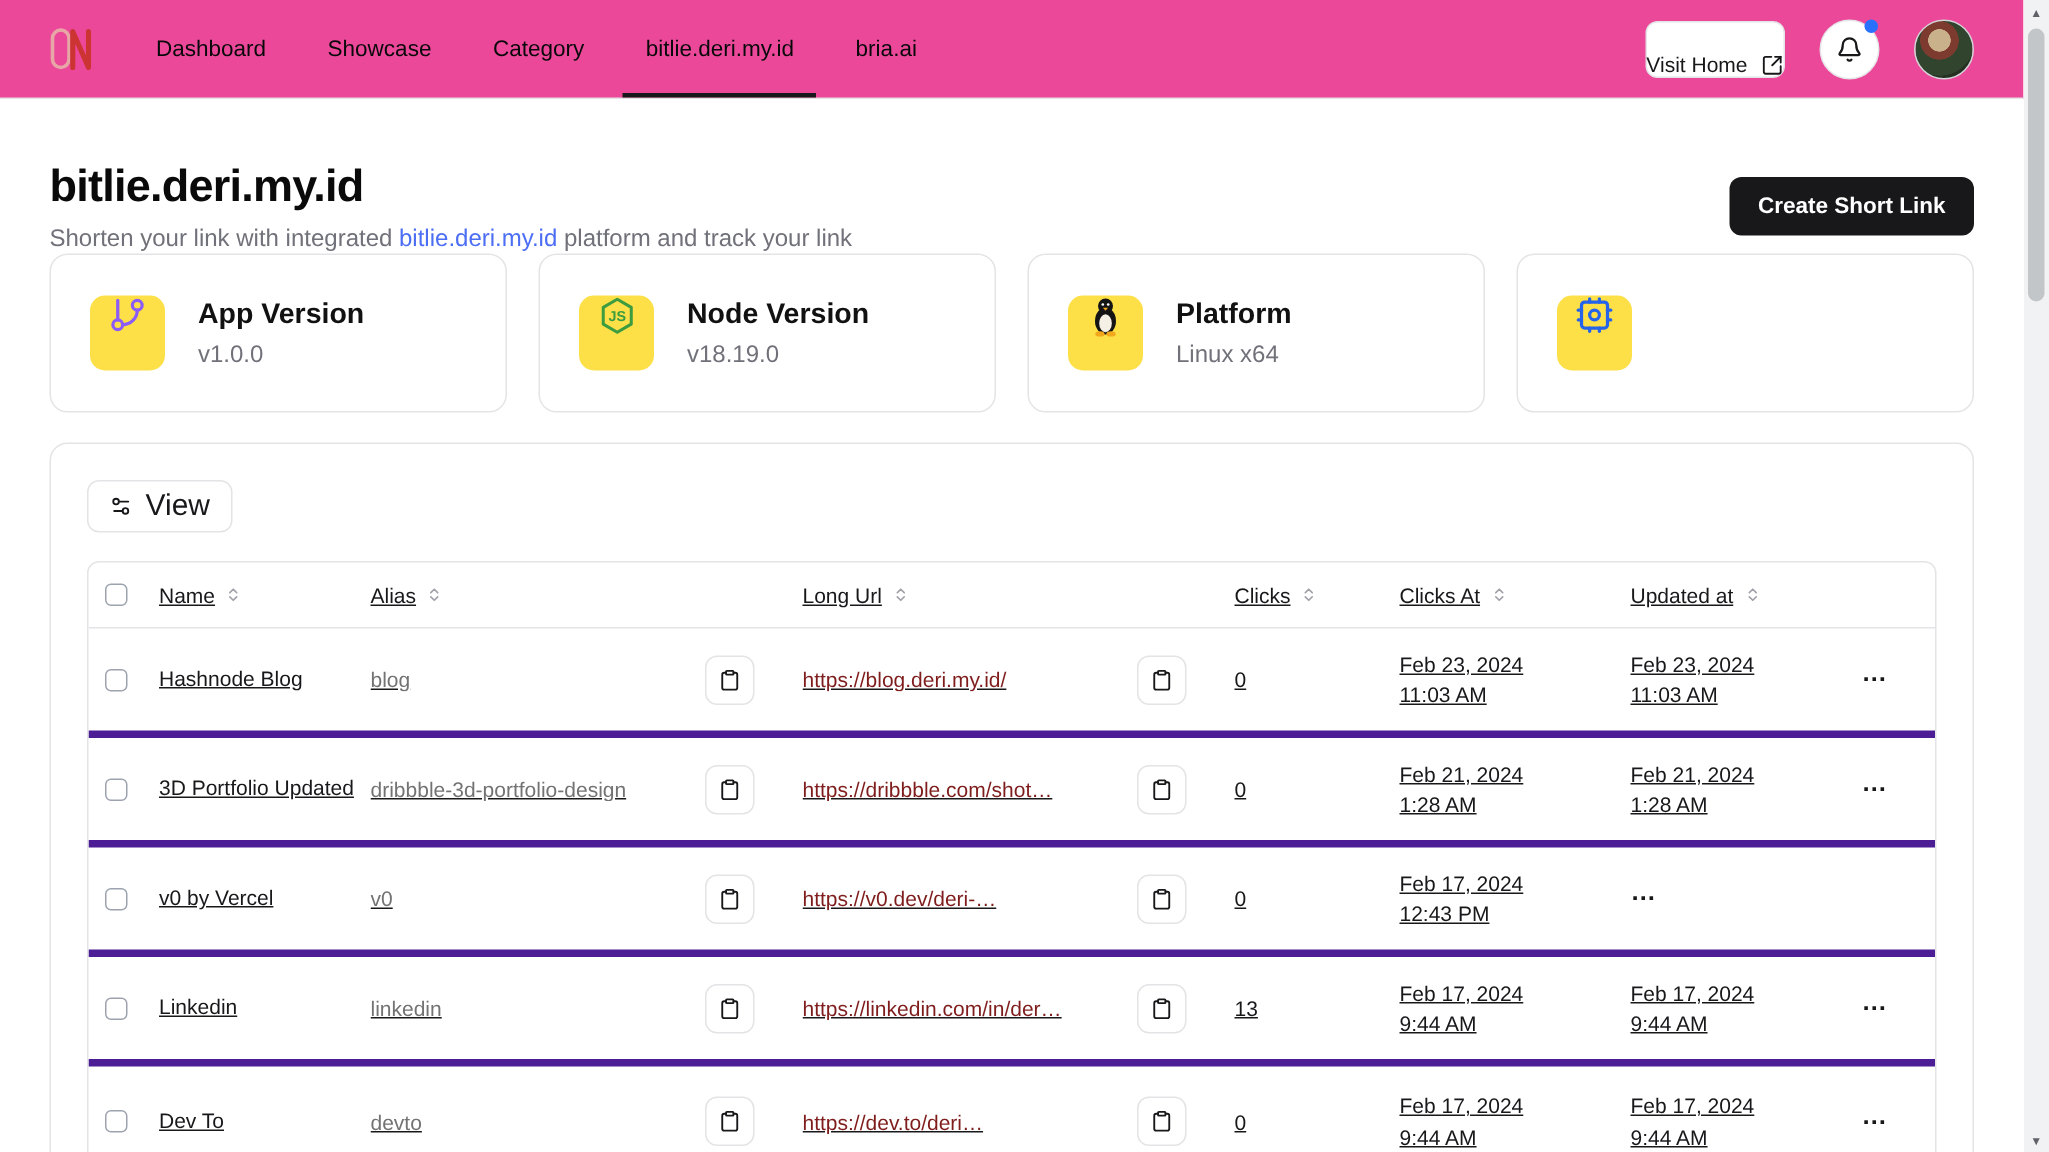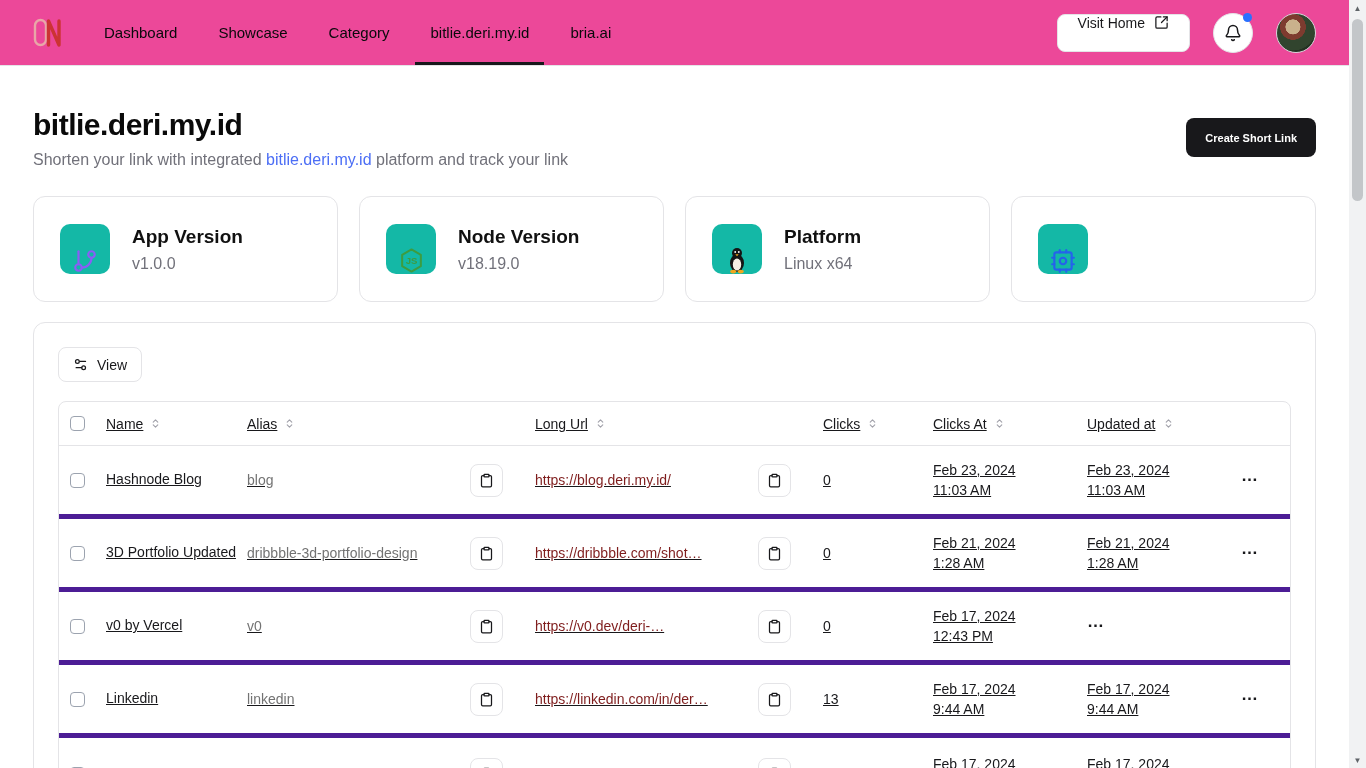--- a/index.html
+++ b/index.html
@@ -11,60 +11,60 @@
   
   .nav { height: 66px; border-bottom: 1px solid #e4e4e7; display: flex; align-items: stretch;
     padding: 0 33px; background: #ec4899; }
   .nav-left { display: flex; align-items: stretch; gap: 41px; }
   .logo-wrap { display: flex; align-items: center; }
   .nav-item { display: flex; align-items: center; font-size: 15px; font-weight: 500;
     color: #09090b; cursor: pointer; position: relative; }
   .nav-item.active::after { content: ""; position: absolute; left: -15px; right: -15px;
     bottom: 0; height: 3px; background: #18181b; }
   .nav-right { margin-left: auto; display: flex; align-items: center; gap: 23px; }
-  .visit-home { display: flex; align-items: flex-start; gap: 9px; height: 38px; padding: 0 20px;
+  .visit-home { display: flex; align-items: flex-end; gap: 9px; height: 38px; padding: 0 0;
     border: 1px solid #e4e4e7; border-radius: 8px; background: #fff; font-size: 14px;
     font-weight: 500; color: #18181b; cursor: pointer; font-family: inherit; }
   .bell-wrap { position: relative; width: 40px; height: 40px; }
   .bell-btn { width: 40px; height: 40px; border-radius: 50%; border: 1px solid #e4e4e7;
     background: #fff; display: flex; align-items: center; justify-content: center; cursor: pointer; }
   .bell-dot { position: absolute; top: 0px; right: 1px; width: 9px; height: 9px;
     border-radius: 50%; background: #2970ff; }
   .avatar { width: 40px; height: 40px; border-radius: 50%; cursor: pointer;
     background: radial-gradient(circle at 42% 34%, #c9b18c 0 22%, #7d3b2f 23% 38%, #31442e 39% 70%, #243122 71% 100%);
     border: 1px solid #d4d4d8; }
 
   
   .content { padding: 0 33px; }
   .page-head { margin-top: 42px; display: flex; align-items: flex-start; justify-content: space-between; }
   .page-title { font-size: 30px; font-weight: 700; letter-spacing: -0.5px; color: #0a0a0a; }
   .page-sub { margin-top: 9px; font-size: 16px; color: #71717a; }
   .page-sub .sub-link { color: #4c6ef5; cursor: pointer; }
   .create-btn { margin-top: 10px; height: 39px; padding: 0 19px; background: #18181b; color: #fff;
-    border: none; border-radius: 8px; font-size: 11px; font-weight: 600; cursor: pointer;
+    border: none; border-radius: 8px; font-size: 15px; font-weight: 600; cursor: pointer;
     font-family: inherit; }
 
   
-  .stats { margin-top: 27px; display: grid; grid-template-columns: repeat(4, 1fr); gap: 21px; }
+  .stats { display: grid; grid-template-columns: repeat(4, 1fr); gap: 21px; }
   .stat-card { border: 1px solid #e4e4e7; border-radius: 12px; background: #fff; height: 106px;
     display: flex; align-items: center; padding: 0 26px; gap: 22px; }
-  .icon-box { width: 50px; height: 50px; border-radius: 10px; background: #14b8a6;
-    display: flex; align-items: flex-end; justify-content: center; flex: 0 0 auto; }
+  .icon-box { width: 50px; height: 50px; border-radius: 10px; background: #fde047;
+    display: flex; align-items: flex-start; justify-content: center; flex: 0 0 auto; }
   .stat-title { font-size: 19px; font-weight: 600; color: #111; }
   .stat-value { margin-top: 7px; font-size: 16px; color: #71717a; }
 
   
   .panel { margin-top: 20px; border: 1px solid #e4e4e7; border-radius: 12px; background: #fff;
     padding: 24px; height: 600px; }
   .toolbar { display: flex; align-items: center; justify-content: space-between; }
   .search-input { width: 249px; height: 35px; border: 1px solid #d9d9de; border-radius: 8px;
     padding: 0 12px; font-size: 14px; font-family: inherit; color: #18181b; outline: none; }
   .search-input::placeholder { color: #71717a; }
   .view-btn { display: flex; align-items: center; gap: 9px; height: 35px; padding: 0 14px;
-    border: 1px solid #e4e4e7; border-radius: 8px; background: #fff; font-size: 14px;
+    border: 1px solid #e4e4e7; border-radius: 8px; background: #fff; font-size: 20px;
     font-weight: 500; color: #18181b; cursor: pointer; font-family: inherit; }
 
   
   .table { margin-top: 19px; border: 1px solid #e4e4e7; border-radius: 8px; overflow: hidden; }
   .trow { display: grid;
     grid-template-columns: 47px 141px 223px 65px 223px 65px 110px 154px 154px minmax(0,1fr);
     align-items: center; text-decoration: underline; }
   .thead { height: 44px; border-bottom: 1px solid #e4e4e7; }
   .th { display: flex; align-items: center; gap: 7px; font-size: 14px; font-weight: 500;
     color: #52525b; cursor: pointer; }

